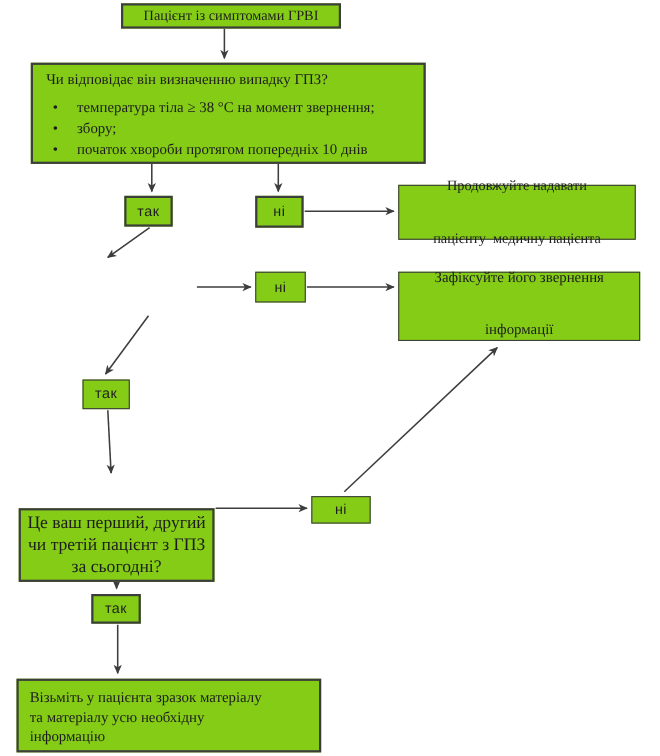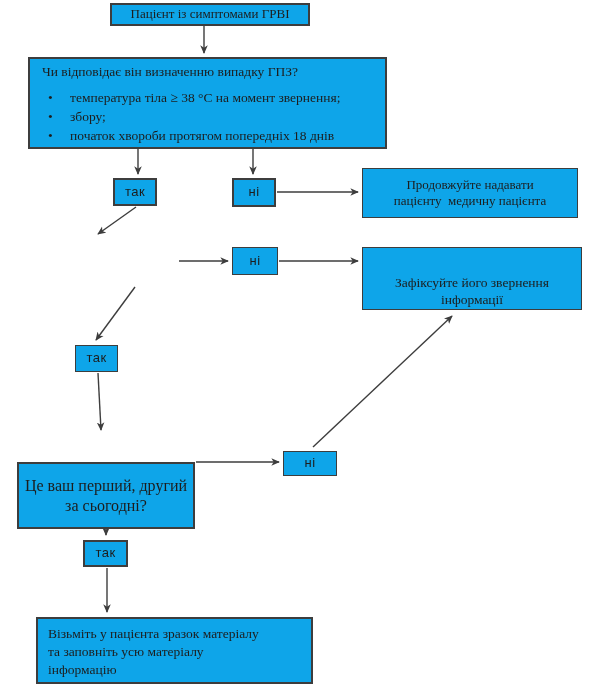--- a/index.html
+++ b/index.html
@@ -17,31 +17,31 @@
     overflow: hidden;
   }
   #arrow-layer {
     position: absolute;
     left: 0; top: 0;
     width: 600px; height: 687px;
   }
   .box {
     position: absolute;
     border: 2px solid #3d3d3d;
-    background: #0ea5e9;
+    background: #84cc16;
     box-sizing: border-box;
     display: flex;
     flex-direction: column;
     justify-content: center;
     align-items: center;
     text-align: center;
     font-size: 13px;
     line-height: 1.25;
   }
-  .box.thin { border-width: 1px; }
+  .box.thin { border-width: 1px; gap: 31px; }
   .label-box {
     font-family: Liberation Sans, sans-serif;
     font-size: 13px;
     letter-spacing: 0.5px;
   }
   .line { white-space: pre-wrap; }
   
   #definition-box {
     justify-content: flex-start;
     align-items: stretch;
@@ -108,21 +108,21 @@
     <div class="bullet-row">
       <span class="bullet-char">•</span>
       <span class="line">температура тіла ≥ 38 °С на момент звернення;</span>
     </div>
     <div class="bullet-row">
       <span class="bullet-char">•</span>
       <span class="line">збору;</span>
     </div>
     <div class="bullet-row">
       <span class="bullet-char">•</span>
-      <span class="line">початок хвороби протягом попередніх 18 днів</span>
+      <span class="line">початок хвороби протягом попередніх 10 днів</span>
     </div>
   </div>
 
   <div class="box label-box" style="left:113px; top:178px; width:44px; height:28px;">
     <div class="line">так</div>
   </div>
 
   <div class="box label-box" style="left:232px; top:178px; width:44px; height:29px;">
     <div class="line">ні</div>
   </div>
@@ -141,30 +141,31 @@
     <div class="line">Зафіксуйте його звернення</div>
     <div class="line">інформації</div>
   </div>
 
   <div class="box label-box thin" style="left:75px; top:345px; width:43px; height:27px;">
     <div class="line">так</div>
   </div>
 
   <div class="box" style="left:17px; top:435px; width:178px; height:67px; font-size:16px;margin-top:27px;">
     <div class="line">Це ваш перший, другий</div>
+    <div class="line">чи третій пацієнт з ГПЗ</div>
     <div class="line">за сьогодні?</div>
   </div>
 
   <div class="box label-box thin" style="left:283px; top:451px; width:54px; height:25px;">
     <div class="line">ні</div>
   </div>
 
   <div class="box label-box" style="left:83px; top:540px; width:45px; height:27px;">
     <div class="line">так</div>
   </div>
 
-  <div class="box" id="take-sample-box" style="left:15px; top:617px; width:277px; height:67px;margin-left:21px;">
+  <div class="box" id="take-sample-box" style="left:15px; top:617px; width:277px; height:67px;">
     <div class="line">Візьміть у пацієнта зразок матеріалу</div>
-    <div class="line">та заповніть усю матеріалу</div>
+    <div class="line">та матеріалу усю необхідну</div>
     <div class="line">інформацію</div>
   </div>
 
 </div>
 
 </body></html>

